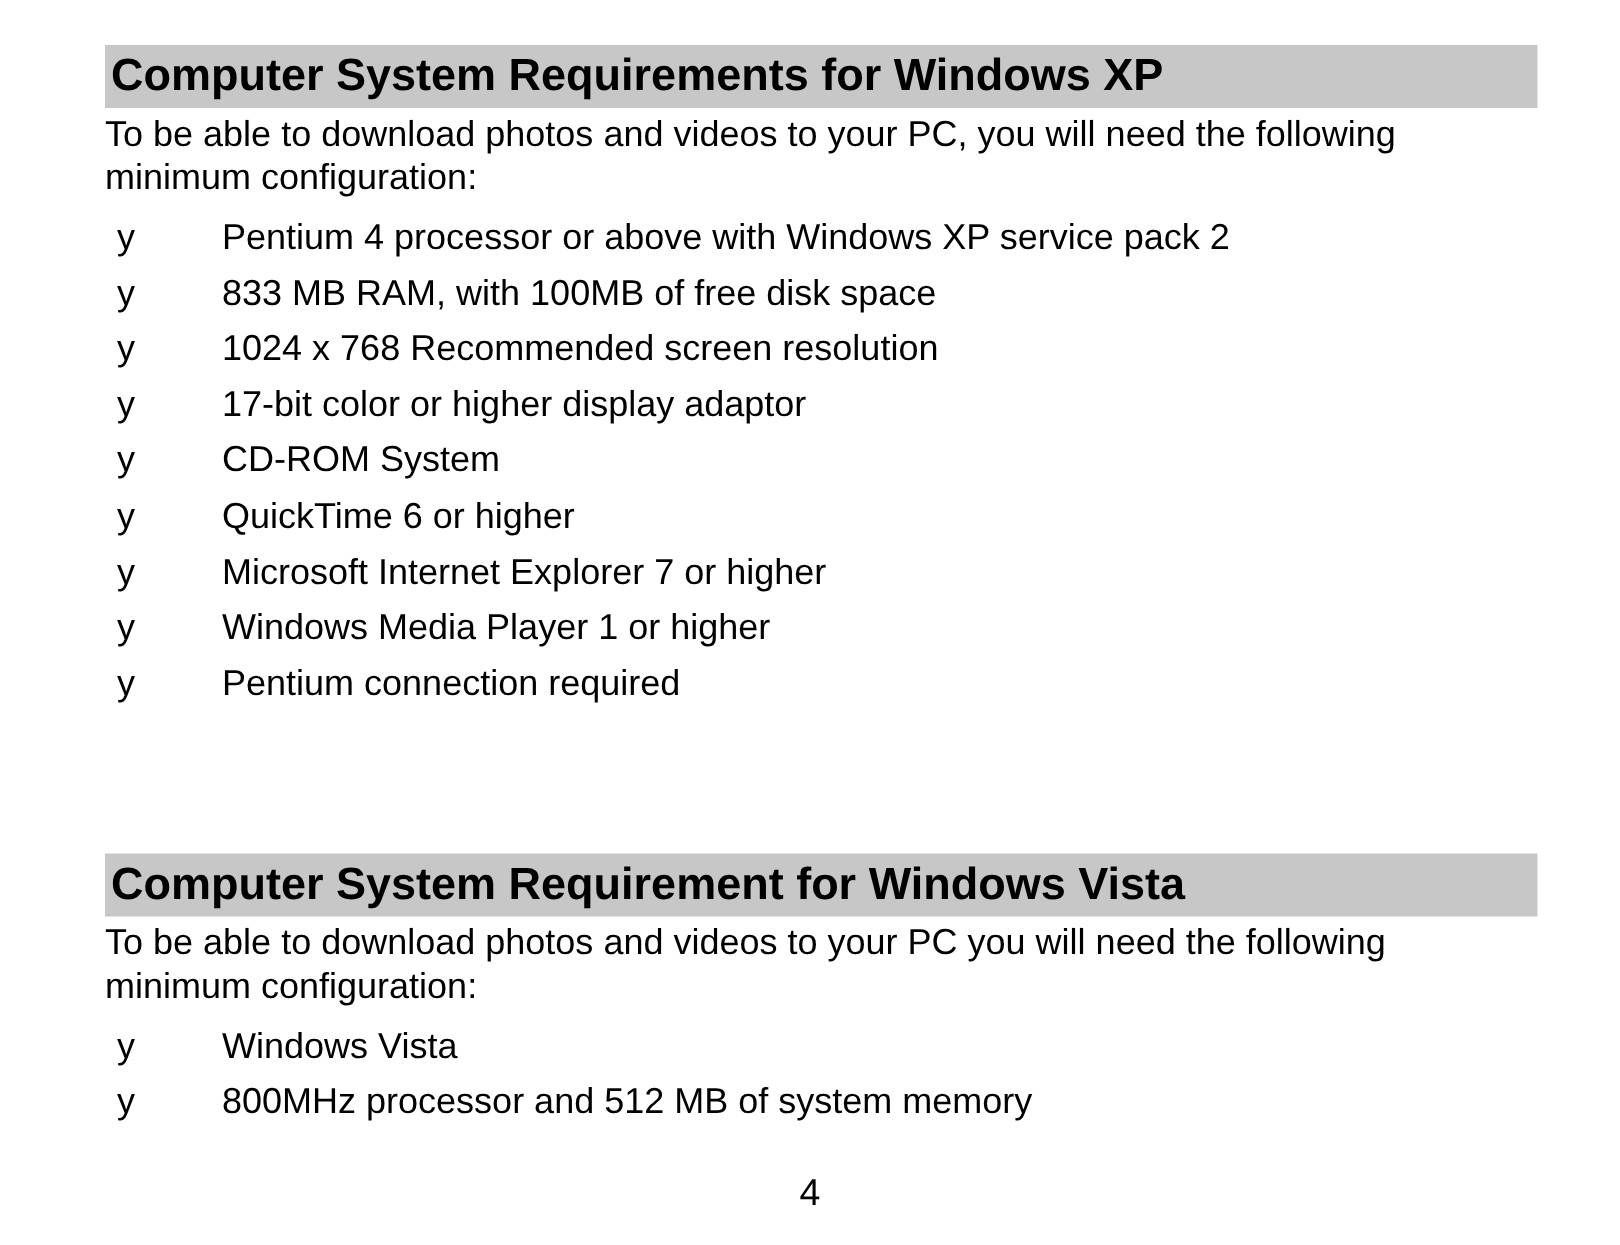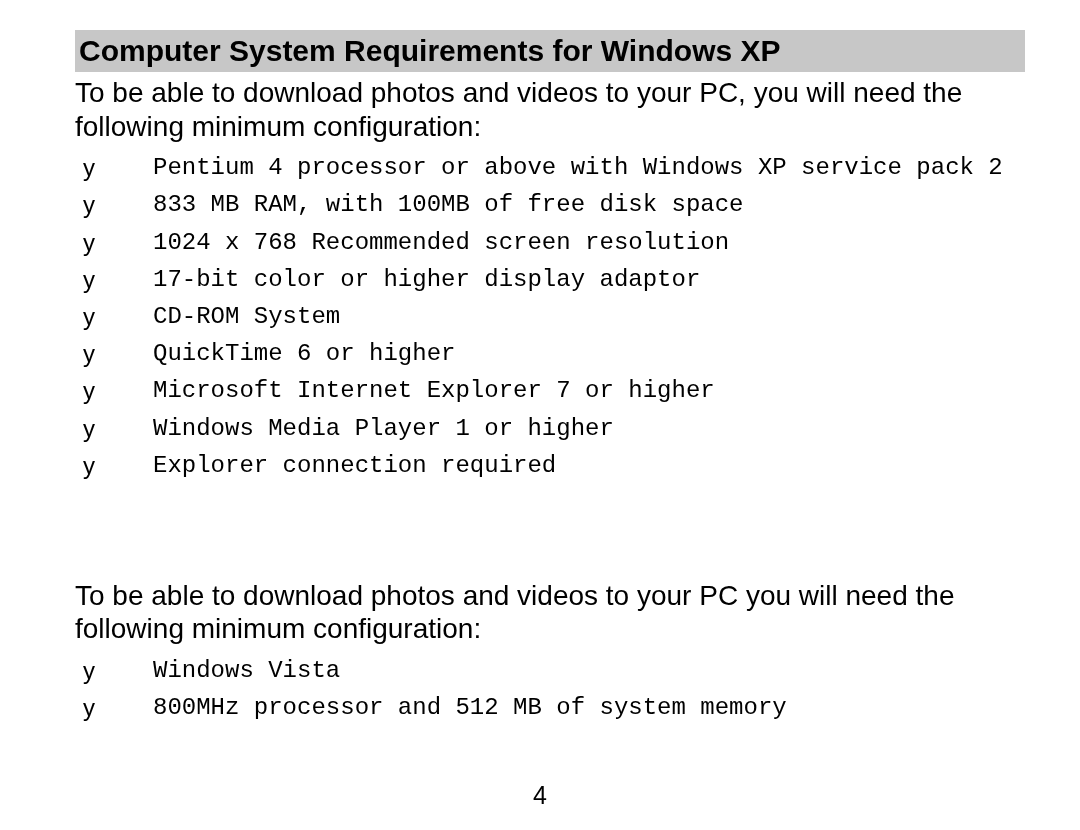--- a/index.html
+++ b/index.html
@@ -6,53 +6,51 @@
     margin: 0;
     padding: 0;
     width: 1080px;
     height: 830px;
     font-family: Arial, Helvetica, sans-serif;
     background: #ffffff;
     color: #000000;
     position: relative;
   }
   .page {
-    padding: 30px 55px 0 43px;
-    margin-left: 32px;
+    padding: 30px 55px 0 70px;
   }
   .section-heading {
     background: #c7c7c7;
     font-weight: bold;
     font-size: 30px;
     padding: 4px 4px 4px 4px;
     margin-bottom: 4px;
   }
   .intro-text {
-    font-size: 28px;
+    font-size: 24px;
     line-height: 1.2;
     margin: 0 0 6px 0;
   }
   .req-list {
     margin: 0;
     padding: 0;
     list-style: none;
   }
   .req-item {
     display: flex;
     font-size: 24px;
     line-height: 1.55;
   }
   .bullet {
     width: 70px;
     flex: 0 0 70px;
     padding-left: 8px;
   }
   .item-text {
     flex: 1;
-    font-family: Liberation Mono, monospace;
   }
   .spacer {
     height: 95px;
   }
   .page-number {
     text-align: center;
     font-size: 25px;
     position: absolute;
     bottom: 20px;
     left: 0;
@@ -95,28 +93,29 @@
       <li class="req-item">
         <span class="bullet">y</span>
         <span class="item-text">Microsoft Internet Explorer 7 or higher</span>
       </li>
       <li class="req-item">
         <span class="bullet">y</span>
         <span class="item-text">Windows Media Player 1 or higher</span>
       </li>
       <li class="req-item">
         <span class="bullet">y</span>
-        <span class="item-text">Explorer connection required</span>
+        <span class="item-text">Pentium connection required</span>
       </li>
     </ul>
   </div>
 
   <div class="spacer"></div>
 
   <div>
+    <div class="section-heading">Computer System Requirement for Windows Vista</div>
     <p class="intro-text">To be able to download photos and videos to your PC you will need the following minimum configuration:</p>
     <ul class="req-list">
       <li class="req-item">
         <span class="bullet">y</span>
         <span class="item-text">Windows Vista</span>
       </li>
       <li class="req-item">
         <span class="bullet">y</span>
         <span class="item-text">800MHz processor and 512 MB of system memory</span>
       </li>

